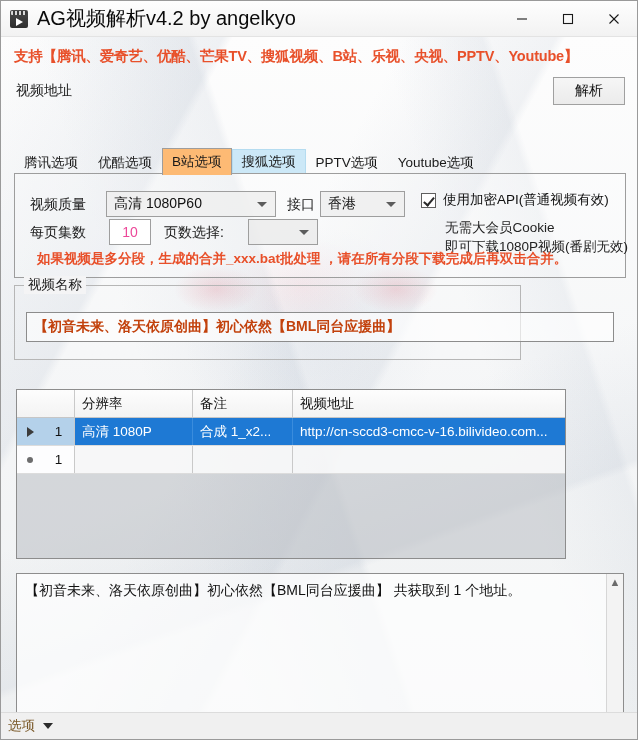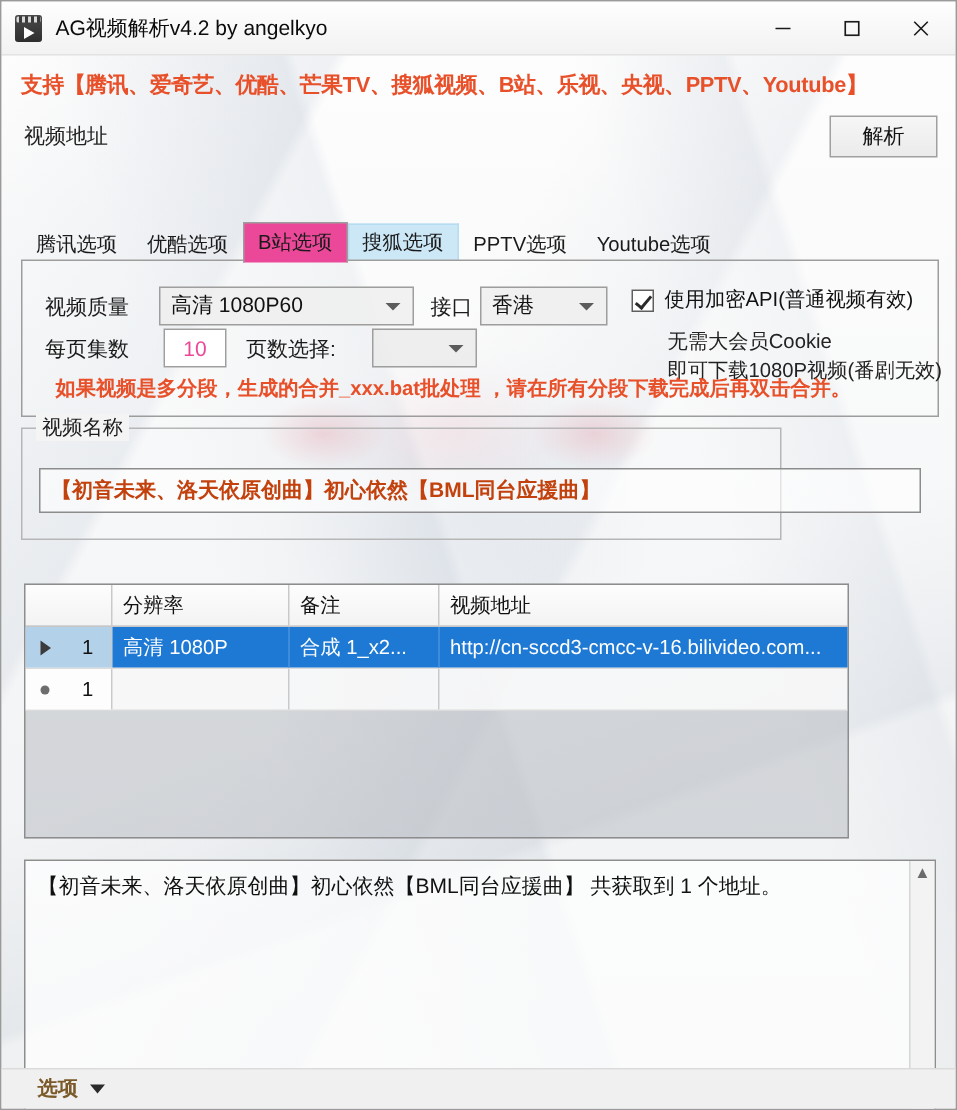--- a/index.html
+++ b/index.html
@@ -61,21 +61,21 @@
     background:
       repeating-linear-gradient(90deg, #d8d8d8 0 2px, #3a3a3a 2px 4px);
     border-radius: 1px;
   }
   #app-icon::after {
     content: ""; position: absolute; left: 6px; top: 8px;
     border-left: 7px solid #ffffff;
     border-top: 4.5px solid transparent;
     border-bottom: 4.5px solid transparent;
   }
-  #app-title { font-size: 14px; color: #0b0b0b; white-space: nowrap; }
+  #app-title { font-size: 20px; color: #0b0b0b; white-space: nowrap; }
   #win-buttons { margin-left: auto; display: flex; height: 36px; }
   .win-btn {
     width: 46px; height: 36px;
     display: flex; align-items: center; justify-content: center;
     color: #1a1a1a;
   }
   .win-btn svg { display: block; }
 
   
   #client { position: relative; z-index: 3; flex: 1 1 auto; }
@@ -125,21 +125,21 @@
     height: 24px;
     padding: 0 9px;
     display: flex; align-items: center; justify-content: center;
     font-size: 13.5px; color: #1a1a1a;
     border: 1px solid transparent;
     border-bottom: none;
     white-space: nowrap;
   }
   .tab.active {
     height: 27px;
-    background: #ec4899;
+    background: #fdba74;
     border-color: #9d9d9d;
     position: relative; z-index: 4;
     margin-bottom: -1px;
   }
   .tab.hover {
     background: #cce8f7;
     border-color: #b5dcf0;
     height: 25px;
   }
 
@@ -284,22 +284,21 @@
   }
   .sb-arrow { color: #6b6b6b; font-size: 11px; line-height: 11px; }
 
   
   #statusbar {
     position: relative; z-index: 4;
     flex: 0 0 27px; height: 27px;
     background: #f0f0f0;
     border-top: 1px solid #dcdcdc;
     display: flex; align-items: center;
-    padding-left: 24px;
-    font-weight: bold;
+    padding-left: 7px;
   }
   #status-menu { display: flex; align-items: center; }
   #status-menu .lbl { font-size: 13.5px; color: #7b5a2a; }
   #status-menu .chev {
     margin-left: 8px; width: 0; height: 0;
     border-left: 5px solid transparent; border-right: 5px solid transparent;
     border-top: 6px solid #2b2b2b;
   }
 </style>
 </head>

